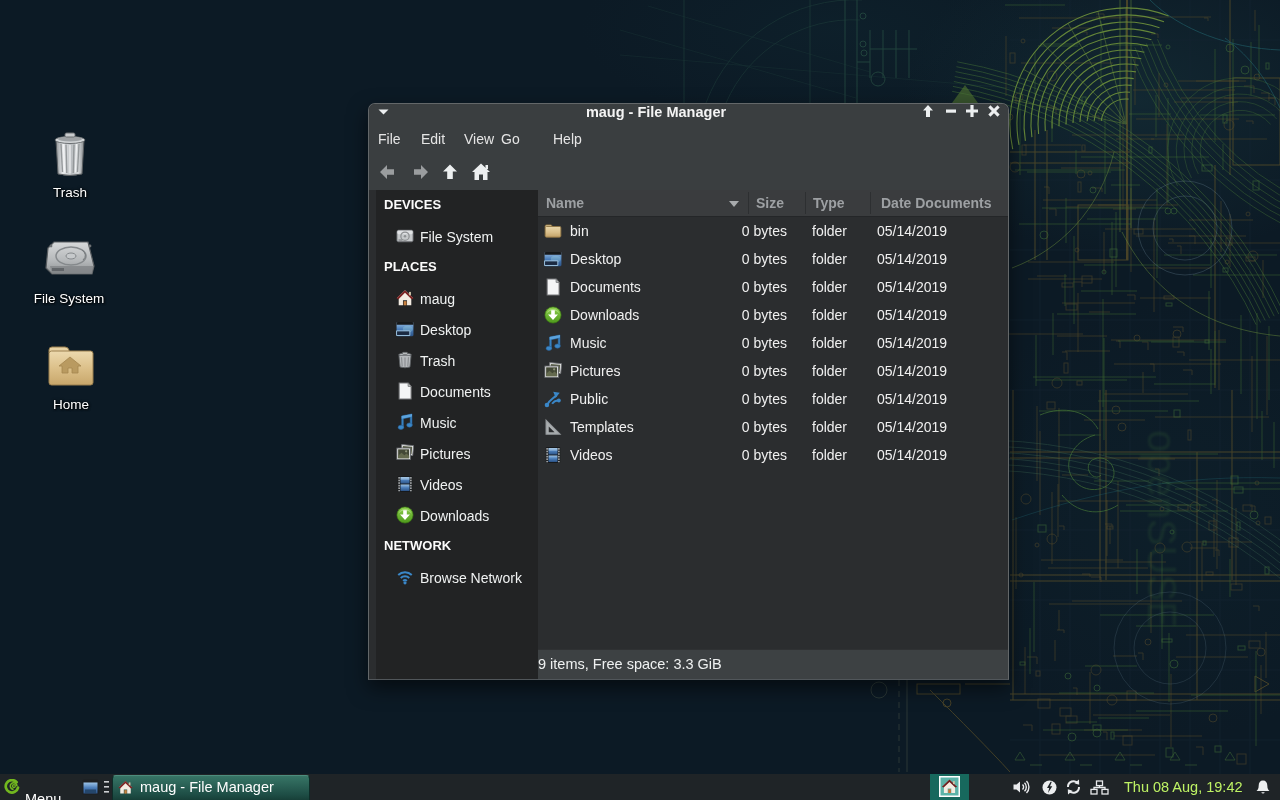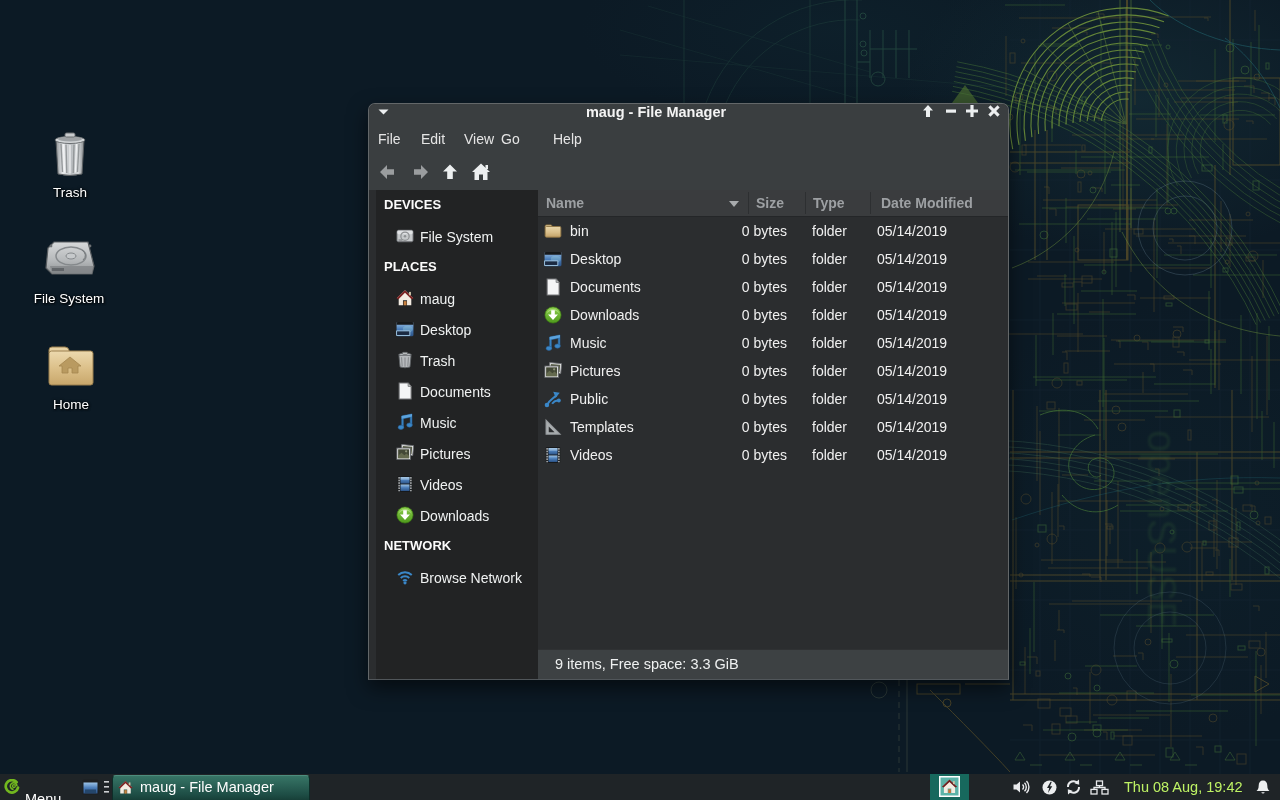--- a/index.html
+++ b/index.html
@@ -27,21 +27,21 @@
 #main { position:absolute; left:169px; top:86px; width:470px; height:489px; background:#2b2d2f; }
 #lhead { position:absolute; left:0; top:0; width:470px; height:27px; background:#3a3c3e; border-bottom:1px solid #242628; color:#9da0a3; font-weight:bold; font-size:14px; }
 #lhead .hd { position:absolute; top:0; line-height:26px; }
 #lhead .div { position:absolute; top:2px; height:22px; width:1px; background:#2d2f31; }
 .row { position:absolute; left:0; width:470px; height:28px; font-size:14px; }
 .row .nm { position:absolute; left:32px; line-height:28px; }
 .row .sz { position:absolute; left:134px; width:115px; text-align:right; line-height:28px; }
 .row .tp { position:absolute; left:274px; line-height:28px; }
 .row .dt { position:absolute; left:339px; line-height:28px;text-align:right; }
 .row svg { position:absolute; left:6px; top:5px; width:18px; height:18px; }
-#statusbar { position:absolute; left:169px; top:545px; width:470px; height:30px; background:#3d4143; border-top:1px solid #2f3133; font-size:14.5px; color:#eff1f1; line-height:28px; padding-left:17px; }
+#statusbar { position:absolute; left:169px; top:545px; width:470px; height:30px; background:#3d4143; border-top:1px solid #2f3133; font-size:14.5px; color:#eff1f1; line-height:28px; }
 
 #panel { position:absolute; left:0; top:774px; width:1280px; height:26px; background:#1f2427; }
 #taskbtn { position:absolute; left:112px; top:1px; width:198px; height:25px; background:linear-gradient(#377566,#1d4c44 80%,#173f38); border:1px solid #0e2c28; border-top-color:#4e8d7e; border-bottom:none; border-radius:4px 4px 0 0; }
 #taskbtn span { position:absolute; left:27px; line-height:23px; font-size:14.5px; color:#fdfdfd; }
 #menu-txt { position:absolute; left:25px; top:12px; line-height:26px; font-size:14.5px; color:#fff; }
 #clock { position:absolute; left:1124px; top:0; line-height:26px; font-size:14.5px; color:#bef264; }
 #trayhome { position:absolute; left:930px; top:0; width:39px; height:26px; background:#17685d; }
 </style>
 </head>
 <body>
@@ -647,21 +647,21 @@
     <div id="lhead">
       <span class="hd" style="left:8px">Name</span>
       <svg class="abs" style="left:190px;top:10px" width="12" height="8" viewBox="0 0 12 8">
           <path d="M1 1 L11 1 L6 7 Z" fill="#a8abad"></path>
         </svg>
       <span class="div" style="left:210px"></span>
       <span class="hd" style="left:218px">Size</span>
       <span class="div" style="left:267px"></span>
       <span class="hd" style="left:275px">Type</span>
       <span class="div" style="left:332px"></span>
-      <span class="hd" style="left:343px">Date Modified</span>
+      <span class="hd" style="left:343px">Date Documents</span>
     </div>
     <div class="row" style="top:27px">
         <svg>
           <use href="#i-folder"></use>
         </svg>
         <span class="nm">bin</span>
         <span class="sz">0 bytes</span>
         <span class="tp">folder</span>
         <span class="dt">05/14/2019</span>
       </div>

